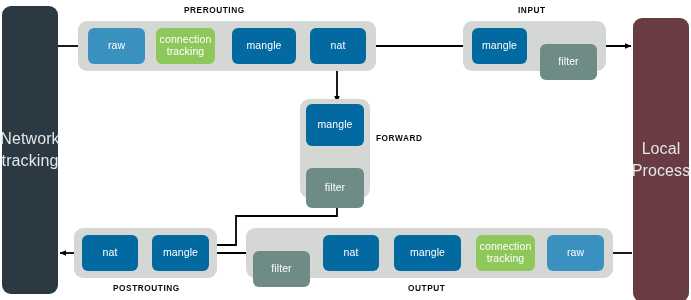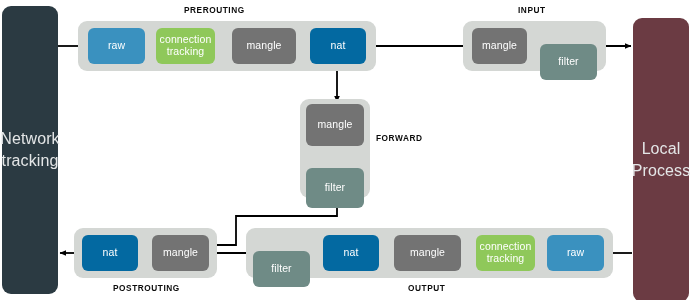--- a/index.html
+++ b/index.html
@@ -38,21 +38,21 @@
     text-align:center;
     color:#ffffff;
     font-size:10.5px;
     line-height:1.12;
     letter-spacing:.1px;
     box-sizing:border-box;
     padding:1px 2px;
   }
   .c-raw   {background:#3a91bf;}
   .c-ct    {background:#8fc85a;align-items:center;}
-  .c-mangle{background:#737373;}
+  .c-mangle{background:#0369a1;}
   .c-nat   {background:#0369a1;}
   .c-filter{background:#6f8b86;margin-top:16px;}
 
   
   .chain-label{
     position:absolute;
     color:#0b0b0b;
     font-weight:bold;
     font-size:9px;
     letter-spacing:.6px;

